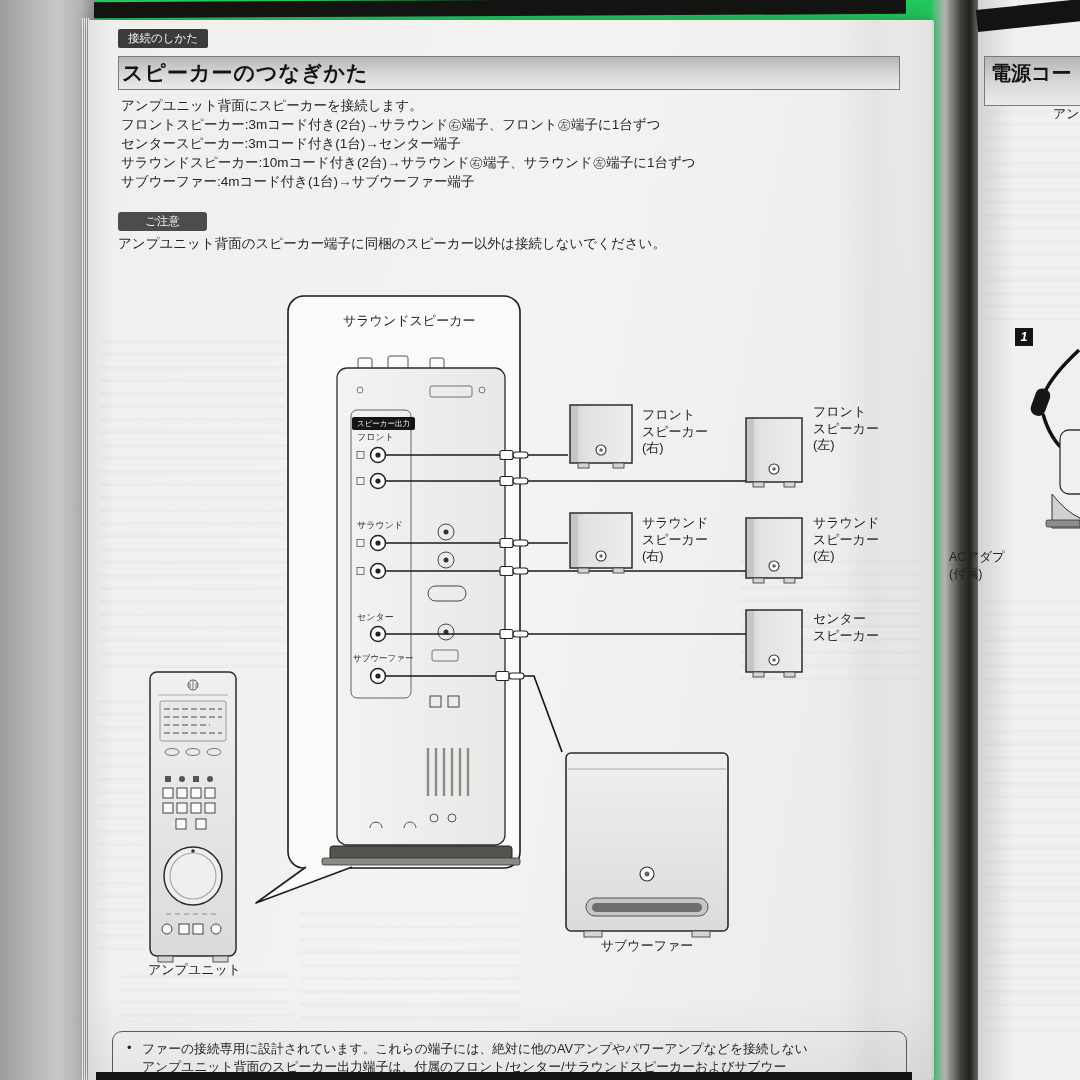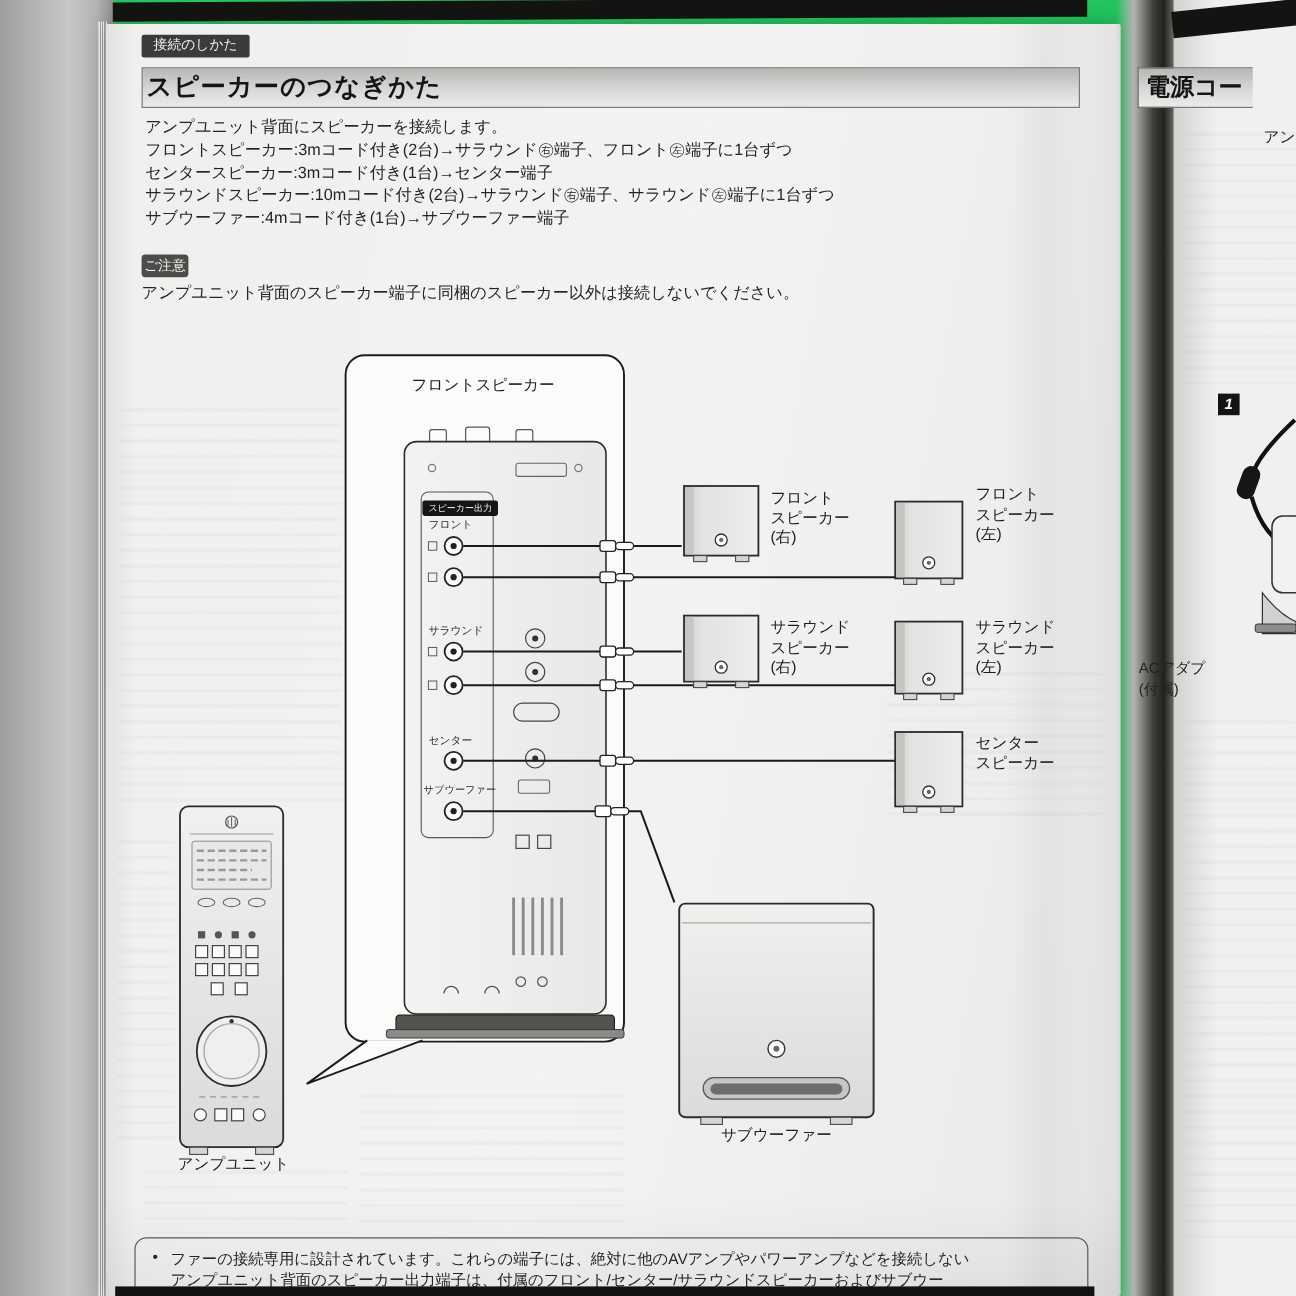--- a/index.html
+++ b/index.html
@@ -32,35 +32,35 @@
   .band-b{left:96px;top:1072px;width:816px;height:9px}
   .ghost{opacity:.55;border-radius:3px;
       background:repeating-linear-gradient(180deg,rgba(100,100,100,.07) 0 3px,rgba(0,0,0,0) 3px 13px)}
 
   .tab-badge{left:118px;top:29px;height:19px;padding:2px 10px;background:#3b3b39;color:#f5f4f2;
       font-size:11.5px;border-radius:2px;line-height:15px}
   .title-bar{left:118px;top:56px;width:782px;height:34px;border:1px solid #7a7a78;
       background:linear-gradient(180deg,#b8b7b5 0%,#d9d8d6 55%,#ecebe9 100%)}
   .title-bar .t{font-weight:bold;font-size:21px;line-height:32px;padding-left:3px;letter-spacing:1px;color:#151515}
   .intro{left:121px;top:96px;width:780px;font-size:13.5px;line-height:19px;color:#242424}
-  .c-badge{left:118px;top:212px;padding:2px 2px;background:#4c4c4a;color:#f5f4f2;font-size:11.5px;border-radius:3px}
+  .c-badge{left:118px;top:212px;padding:2px 27px;background:#4c4c4a;color:#f5f4f2;font-size:11.5px;border-radius:3px}
   .c-text{left:118px;top:235px;font-size:13.5px;color:#242424}
 
   .small-lbl{font-size:9px;color:#2a2a2a;letter-spacing:0}
   .bubble-cap{left:343px;top:312px;font-size:13px;color:#1d1d1d}
   .out-badge{left:352px;top:417px;font-size:7.5px;padding:1.5px 5px;background:#151515;color:#fdfdfb;border-radius:2px}
   .spk-lbl{font-size:13px;line-height:16.5px;white-space:pre-line;color:#1d1d1d}
   .sub-cap{left:566px;top:937px;width:162px;text-align:center;font-size:13px;color:#1d1d1d}
   .amp-cap{left:148px;top:961px;width:92px;text-align:left;font-size:13px;color:#1d1d1d}
 
   .note-box{left:112px;top:1031px;width:795px;height:70px;border:1.2px solid #5a5a58;border-radius:10px}
   .note-bullet{left:127px;top:1040px;font-size:13px;color:#242424}
   .note-lines{left:142px;top:1040px;width:756px;font-size:12.8px;line-height:17.5px;color:#242424}
 
-  .r-title{left:948px;top:56px;width:96px;height:34px;border:1px solid #7a7a78;border-right:none;overflow:hidden;
+  .r-title{left:984px;top:56px;width:96px;height:50px;border:1px solid #7a7a78;border-right:none;overflow:hidden;
       background:linear-gradient(180deg,#b8b7b5 0%,#d9d8d6 55%,#ecebe9 100%)}
   .r-title .t{font-weight:bold;font-size:20px;line-height:32px;padding-left:6px;color:#151515;white-space:nowrap}
   .r-partial{left:1053px;top:105px;font-size:13px;color:#242424}
   .step-badge{left:1015px;top:328px;width:18px;height:18px;background:#141414;color:#fdfdfb;
       font-size:12.5px;font-weight:bold;font-style:italic;text-align:center;line-height:18px}
   .ac-lbl{left:949px;top:549px;font-size:12.5px;line-height:17px;white-space:pre-line;color:#242424}
 </style>
 </head>
 <body>
 
@@ -304,21 +304,21 @@
   <div class="abs intro">
     <div class="nowrap">アンプユニット背面にスピーカーを接続します。</div>
     <div class="nowrap">フロントスピーカー:3mコード付き(2台)→サラウンド㊨端子、フロント㊧端子に1台ずつ</div>
     <div class="nowrap">センタースピーカー:3mコード付き(1台)→センター端子</div>
     <div class="nowrap">サラウンドスピーカー:10mコード付き(2台)→サラウンド㊨端子、サラウンド㊧端子に1台ずつ</div>
     <div class="nowrap">サブウーファー:4mコード付き(1台)→サブウーファー端子</div>
   </div>
   <div class="abs c-badge nowrap">ご注意</div>
   <div class="abs c-text nowrap">アンプユニット背面のスピーカー端子に同梱のスピーカー以外は接続しないでください。</div>
 
-  <div class="abs bubble-cap nowrap">フロントスピーカー</div>
+  <div class="abs bubble-cap nowrap">サラウンドスピーカー</div>
   <div class="abs out-badge nowrap">スピーカー出力</div>
   <div class="abs small-lbl nowrap" style="left:357px;top:431px">フロント</div>
   <div class="abs small-lbl nowrap" style="left:357px;top:519px">サラウンド</div>
   <div class="abs small-lbl nowrap" style="left:357px;top:611px">センター</div>
   <div class="abs small-lbl nowrap" style="left:353px;top:653px;font-size:8.5px">サブウーファー</div>
 
   <div class="abs spk-lbl" style="left:642px;top:407px">フロント
 スピーカー
 (右)</div>
   <div class="abs spk-lbl" style="left:813px;top:404px">フロント

